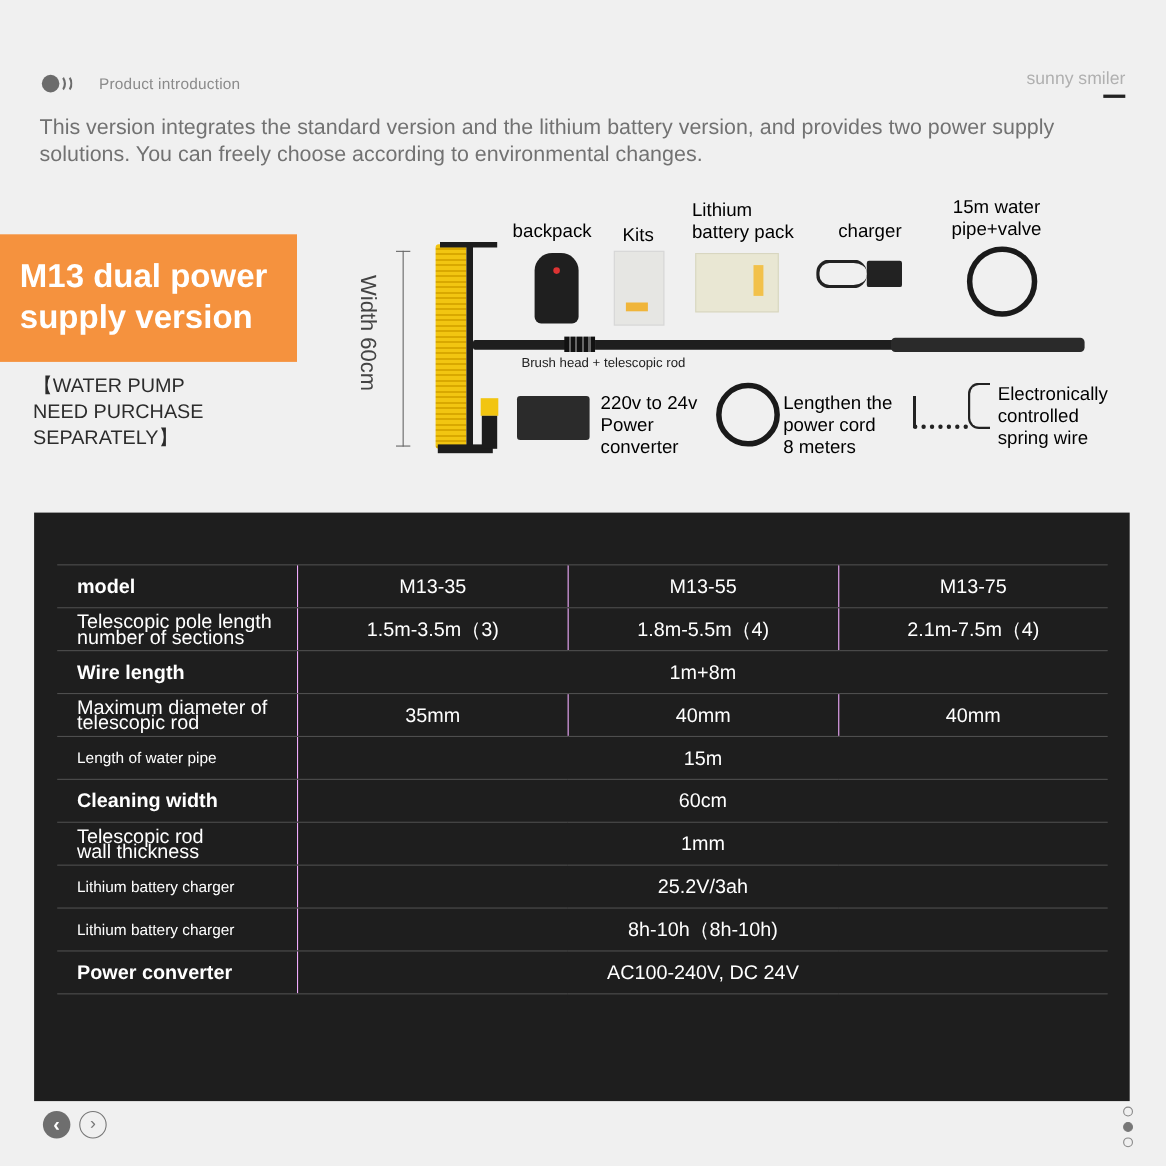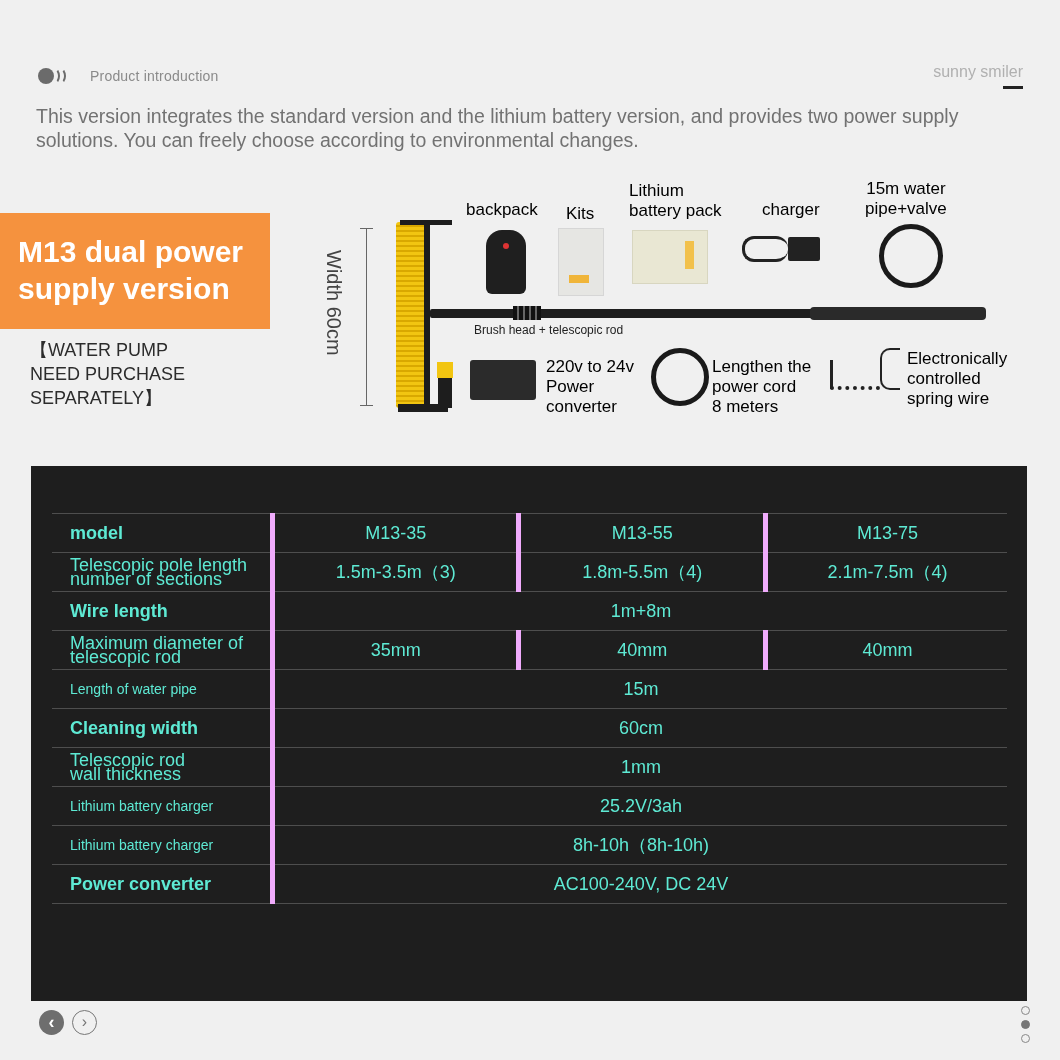--- a/index.html
+++ b/index.html
@@ -40,23 +40,23 @@
   .kit { left:558px; top:228px; width:44px; height:66px; background:#e6e6e3; border:1px solid #d6d6d6; }
   .kit .part { position:absolute; left:10px; top:46px; width:20px; height:8px; background:#f0b53a; }
   .battery { left:632px; top:230px; width:74px; height:52px; background:#e9e7d3; border:1px solid #d8d6c0; }
   .battery .sticker { position:absolute; left:52px; top:10px; width:9px; height:28px; background:#f2c14a; }
   .charger { left:788px; top:237px; width:32px; height:24px; background:#222; border-radius:2px; }
   .coil { border-radius:50%; border:5px solid #1a1a1a; box-sizing:border-box; }
   .converter { left:470px; top:360px; width:66px; height:40px; background:#2b2b2b; border-radius:3px; }
   .spring { left:830px; top:360px; width:50px; height:30px; border-left:3px solid #222; border-bottom:4px dotted #222; box-sizing:border-box; }
   
   .table-wrap { left:31px; top:466px; width:996px; height:535px; background:#1e1e1e; }
-  table.spec { position:absolute; left:21px; top:47px; width:955px; border-collapse:collapse; color:#5eead4; }
+  table.spec { position:absolute; left:21px; top:47px; width:955px; border-collapse:collapse; color:#ffffff; }
   table.spec td { border-top:1px solid #4e4e4e; border-bottom:1px solid #4e4e4e; height:38px; padding:0; text-align:center; font-size:18px; }
-  table.spec td + td { border-left:5px solid #f0abfc; }
+  table.spec td + td { border-left:1px solid #f0abfc; }
   table.spec td.lbl { width:200px; text-align:left; padding-left:18px; }
   .lbl-big { font-size:20px; font-weight:bold; }
   .lbl-small { font-size:13px; line-height:14px; }
   
   .prev { left:39px; top:1010px; width:25px; height:25px; border-radius:50%; background:#6e6e6e; color:#fff; font-size:18px; line-height:24px; text-align:center; font-weight:bold; }
   .next { left:72px; top:1010px; width:23px; height:23px; border-radius:50%; border:1px solid #777; color:#777; font-size:16px; line-height:22px; text-align:center; }
   .pdot { left:1021px; width:9px; height:9px; border-radius:50%; box-sizing:border-box; border:1.5px solid #888; }
   .pdot.active { background:#777; border-color:#777; }
 </style>
 </head>

